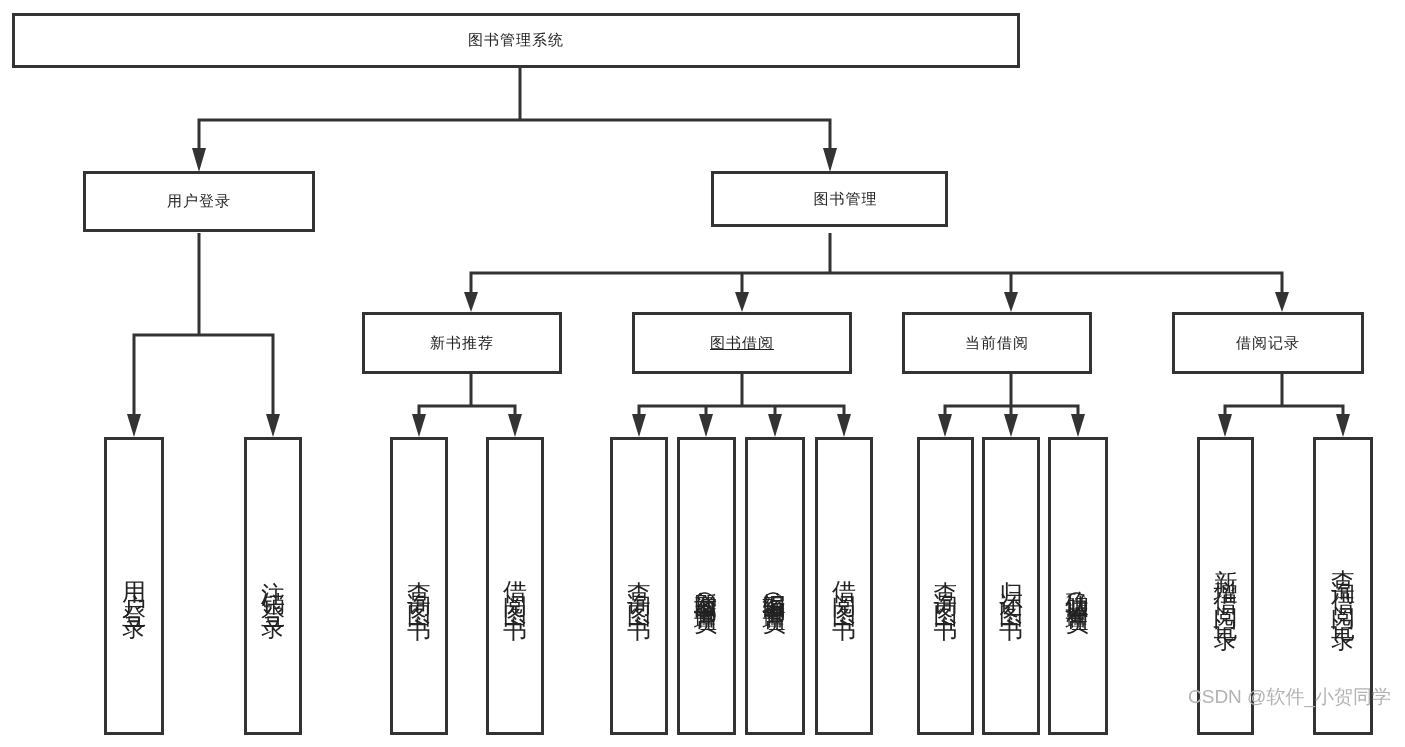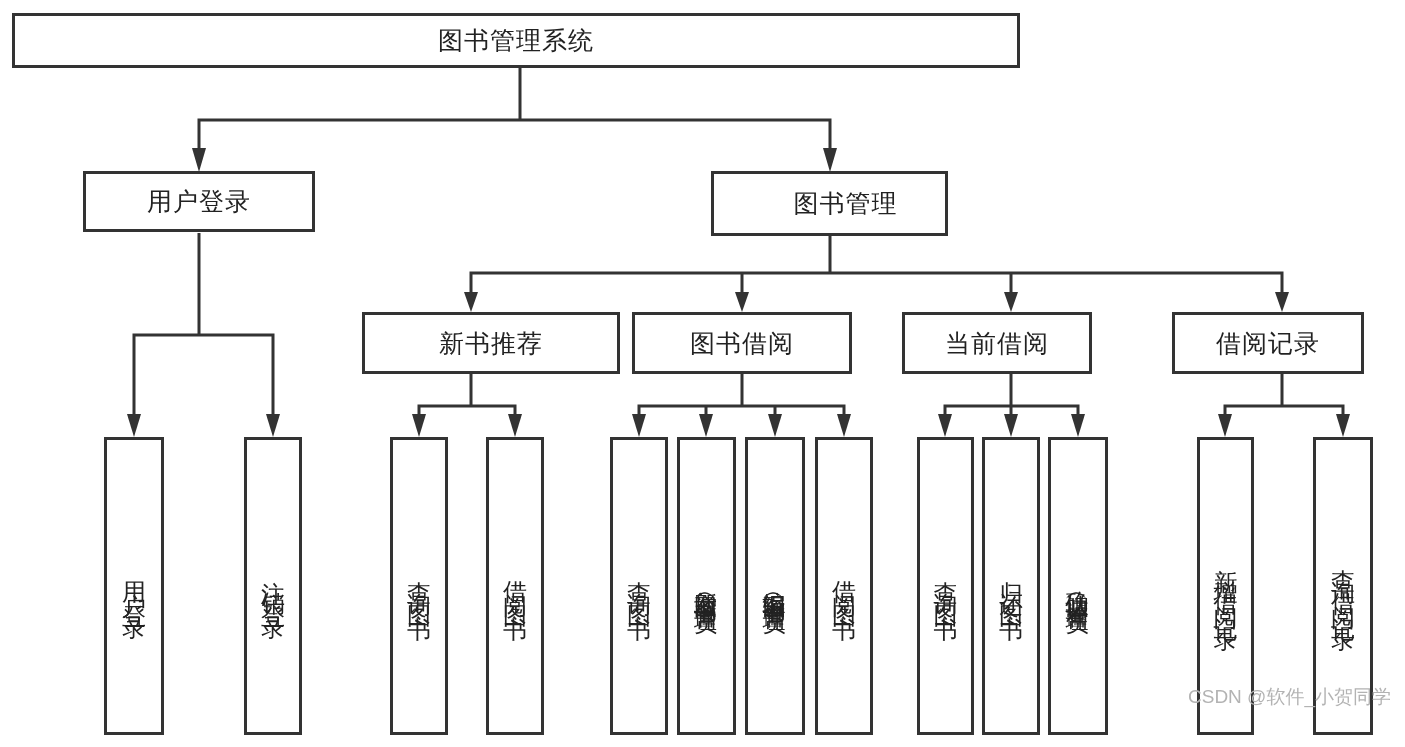--- a/index.html
+++ b/index.html
@@ -18,39 +18,39 @@
 
   .node {
     position: absolute;
     border: 3px solid var(--line, #333333);
     background: #ffffff;
     color: var(--text, #222222);
     display: flex;
     align-items: center;
     justify-content: center;
   }
-  .node.h { font-size: 25px; letter-spacing: 1px; }
+  .node.h { font-size: 15px; letter-spacing: 1px; }
   .node.v {
     writing-mode: vertical-rl;
     text-orientation: mixed;
     font-size: 24px;
     letter-spacing: 12px;
     top: 437px;
     height: 298px;
   }
   .node.v.tight { letter-spacing: 3px; font-size: 23px; }
 
   
   #n-root  { left: 12px;  top: 13px;  width: 1008px; height: 55px; }
   
   #n-login { left: 83px;  top: 171px; width: 232px;  height: 61px; }
-  #n-mgmt  { left: 711px; top: 171px; width: 237px;  height: 65px; padding-left: 32px; }
+  #n-mgmt  { left: 711px; top: 171px; width: 237px;  height: 56px; padding-left: 32px; }
   
-  #n-nbr   { left: 362px; top: 312px; width: 258px;  height: 62px; }
-  #n-bb    { left: 632px; top: 312px; width: 220px;  height: 62px; }
+  #n-nbr   { left: 362px; top: 312px; width: 200px;  height: 62px; }
+  #n-bb    { left: 632px; top: 312px; width: 220px;  height: 62px; text-decoration: underline; }
   #n-cb    { left: 902px; top: 312px; width: 190px;  height: 62px; }
   #n-br    { left: 1172px;top: 312px; width: 192px;  height: 62px; }
   
   #l-login   { left: 104px;  width: 60px; }
   #l-logout  { left: 244px;  width: 58px; }
   #l-nbr-q   { left: 390px;  width: 58px; }
   #l-nbr-b   { left: 486px;  width: 58px; }
   #l-bb-q    { left: 610px;  width: 58px; }
   #l-bb-add  { left: 677px;  width: 59px; }
   #l-bb-edit { left: 745px;  width: 60px; }

